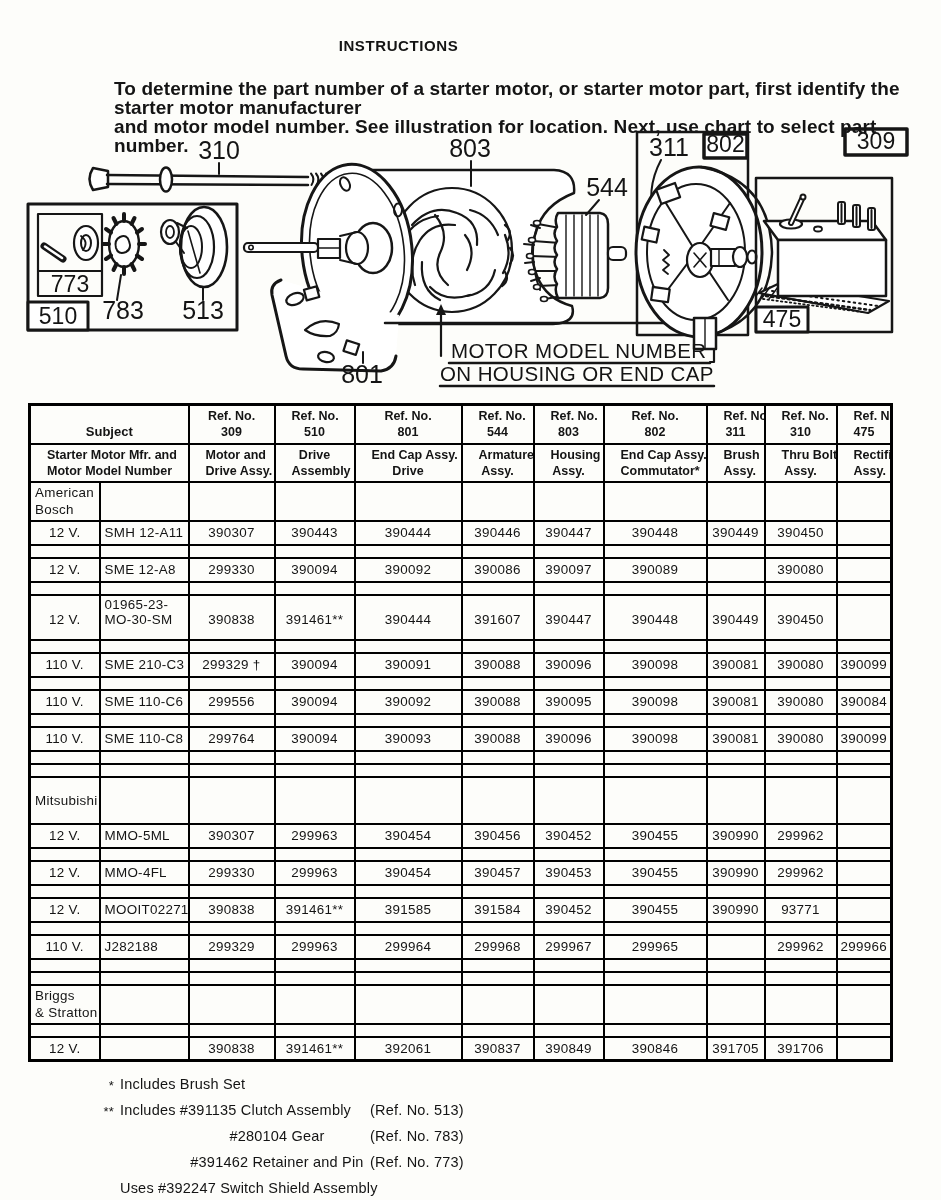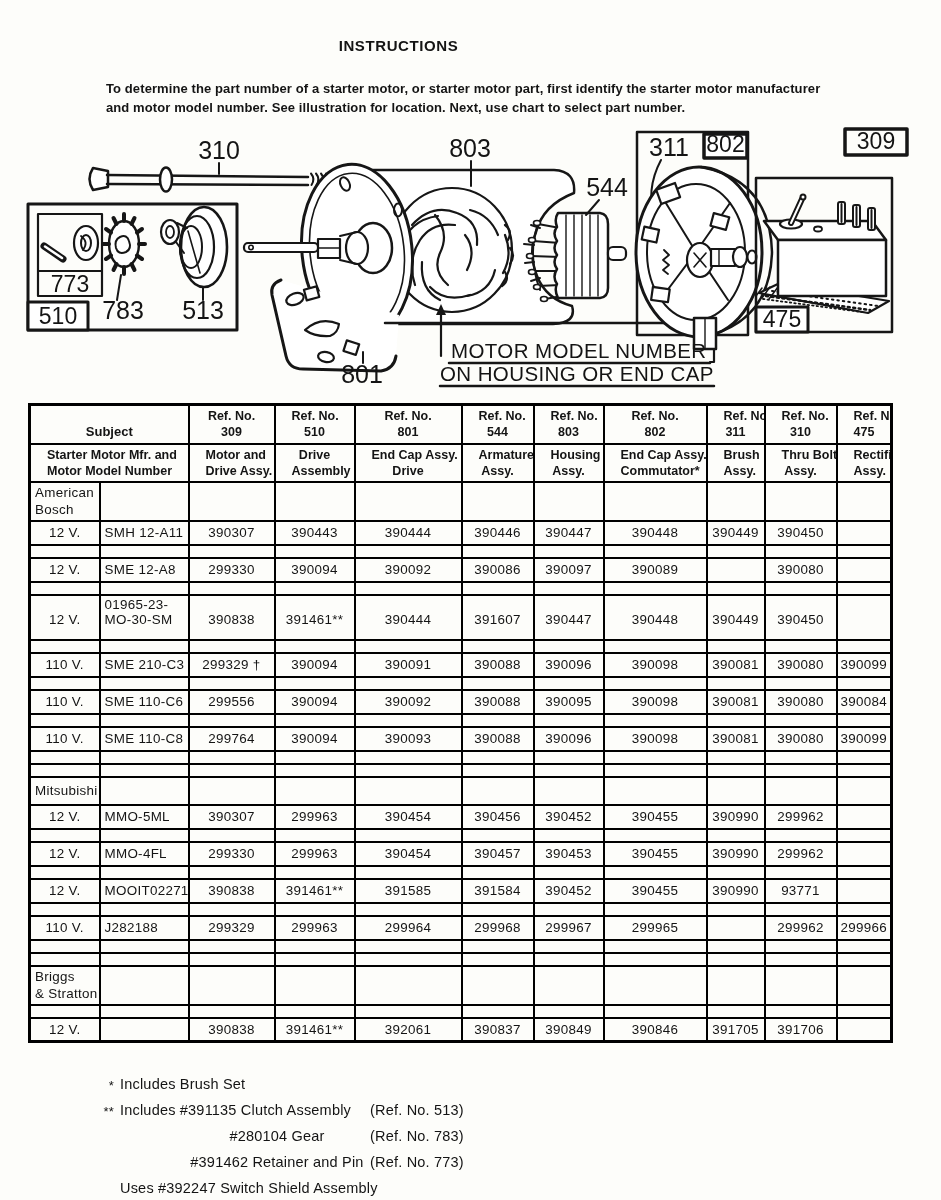--- a/index.html
+++ b/index.html
@@ -1,38 +1,38 @@
 <!DOCTYPE html>
 <html><head>
 <meta charset="utf-8">
 <style>
   html,body{margin:0;padding:0;background:#9a9a9a;}
   .page{position:relative;width:941px;height:1200px;background:#fdfdfa;margin:0 auto;
         font-family:"Liberation Sans",sans-serif;color:#141414;overflow:hidden;}
   .title{position:absolute;top:37px;left:0;width:797px;text-align:center;
          font-size:15px;font-weight:bold;letter-spacing:.6px;}
-  .intro{position:absolute;top:79px;left:106px;width:790px;font-size:13px;
+  .intro{position:absolute;top:79px;left:114px;width:790px;font-size:19px;
          font-weight:bold;line-height:19px;letter-spacing:.1px;}
   svg.diagram{position:absolute;top:125px;left:0;}
   svg text{font-family:"Liberation Sans",sans-serif;fill:#141414;stroke:none;}
   .dl{font-size:25px;text-anchor:middle;}
   .dl-s{font-size:23px;text-anchor:middle;}
   .dl-callout{font-size:20.5px;letter-spacing:.4px;}
   table.parts{position:absolute;top:403px;left:28px;width:862px;border-collapse:collapse;
         table-layout:fixed;border:3px solid #000;}
   .parts th,.parts td{border:2px solid #000;overflow:hidden;white-space:nowrap;}
   .parts thead th{font-size:12.5px;line-height:1.3;padding:2px 16px;font-weight:bold;}
   .parts th.subj{vertical-align:bottom;padding-bottom:2px;font-size:13px;}
   tr.hdr1{height:33px;} tr.hdr2{height:36px;}
   .parts tbody td{font-size:13.4px;text-align:center;letter-spacing:.3px;padding:1px 2px;}
   .parts td.model,.parts td.sec{text-align:left;padding-left:4px;}
   tr.data{height:24px;} tr.data.tall{height:38px;}
   tr.data.tall td{vertical-align:bottom;padding-bottom:12px;}
   tr.gap{height:13px;} tr.gap td{padding:0;}
-  tr.section{height:28px;} tr.section.tall2{height:38px;}
+  tr.section{height:47px;} tr.section.tall2{height:38px;}
   .parts td.sec{line-height:1.3;margin-top:17px;}
   .footnotes{position:absolute;top:1076px;left:86px;font-size:14.5px;letter-spacing:.2px;}
   .fn-row{display:flex;height:26px;align-items:flex-start;}
   .fn-marker{width:28px;text-align:right;padding-right:6px;font-size:13px;padding-top:2px;}
   .fn-text{width:250px;box-sizing:border-box;white-space:nowrap;}
   .fn-row:nth-child(3) .fn-text,.fn-row:nth-child(4) .fn-text{padding-left:64px;text-align:center;}
 </style>
 </head>
 <body>
 

